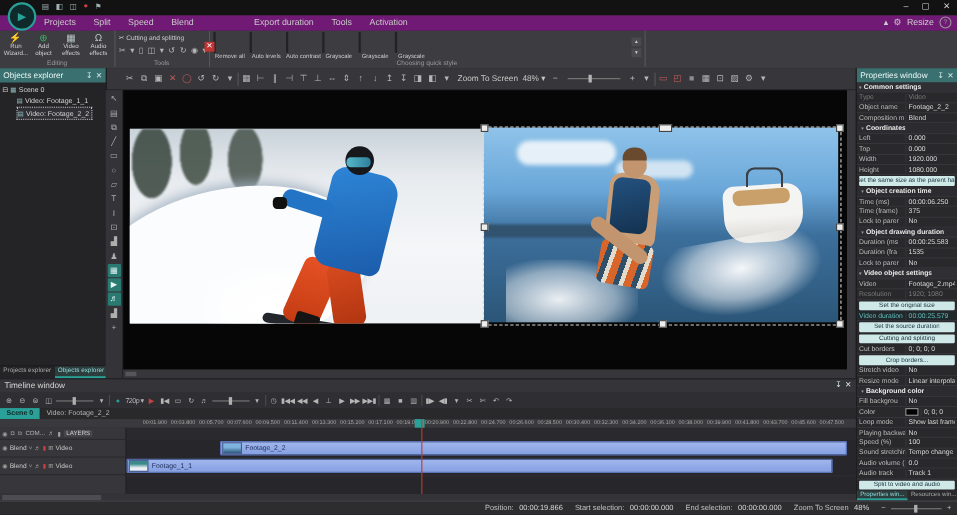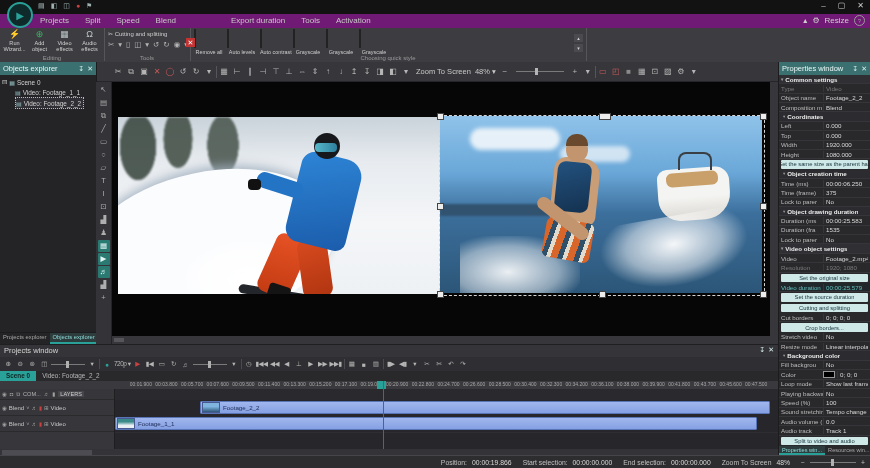--- a/index.html
+++ b/index.html
@@ -639,21 +639,21 @@
       </div>
   </div>
   <div class="props-tabs">
 
   <span class="xtab active">Properties win...</span>
       <span class="xtab">Resources win...</span>
     </div>
 
   <div class="timeline">
     <div class="tl-head">
-      <span>Projects window</span>
+      <span>Timeline window</span>
       <span class="sp"></span>
       <span class="phicon">↧</span>
       <span class="phicon">✕</span>
     </div>
     <div class="tl-controls">
 
     <span class="tc"><i>⊕</i></span>
         <span class="tc"><i>⊖</i></span>
         <span class="tc"><i>⊜</i></span>
         <span class="tc"><i>◫</i></span>

